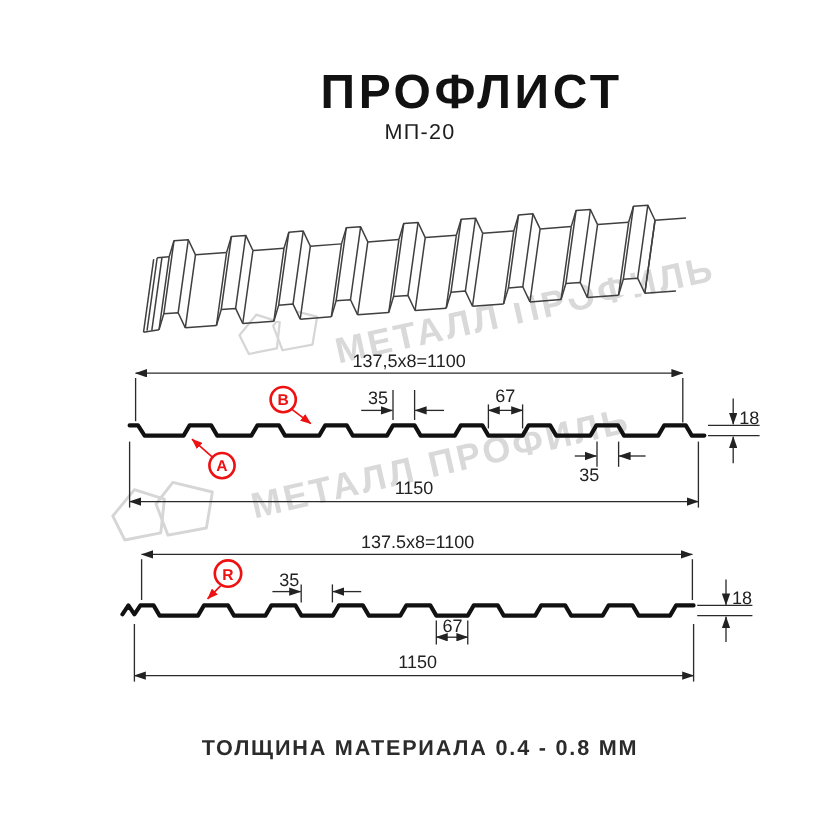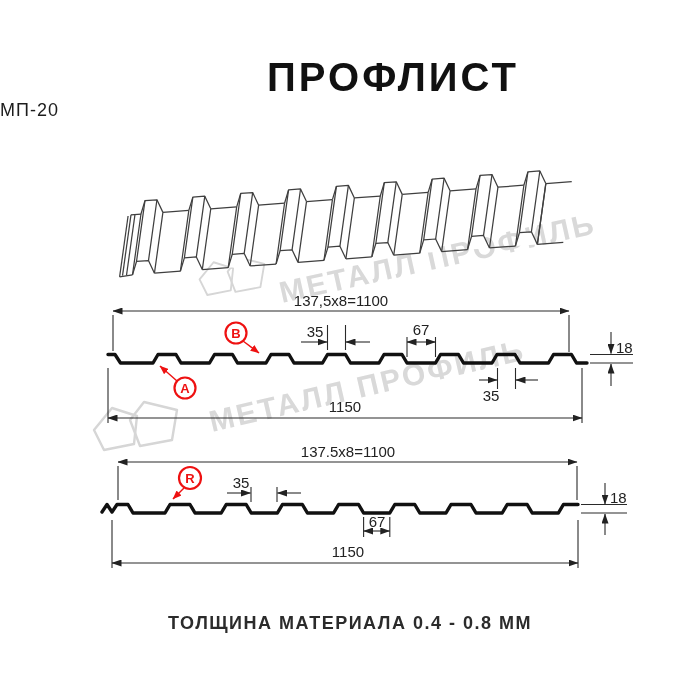--- a/index.html
+++ b/index.html
@@ -5,21 +5,21 @@
   html,body{margin:0;padding:0;background:#ffffff;}
   .canvas{
     position:relative;width:700px;height:700px;background:#ffffff;overflow:hidden;
     font-family:"Liberation Sans", sans-serif;
   }
   .page-title{
     position:absolute;top:55px;left:0;width:700px;text-align:center;
     font-size:40px;font-weight:700;letter-spacing:3px;color:#111111;margin-left:43px;
   }
   .page-subtitle{
-    position:absolute;top:100px;left:0;width:700px;
+    position:absolute;top:100px;left:0;width:700px;text-align:center;
     font-size:18px;font-weight:500;letter-spacing:1px;color:#1c1c1c;
   }
   .page-footer{
     position:absolute;top:613px;left:0;width:700px;text-align:center;
     font-size:18px;font-weight:700;letter-spacing:1.5px;color:#2b2b2b;
   }
   svg text{font-family:"Liberation Sans", sans-serif;}
   .dimtxt{font-size:15px;fill:#222222;}
   .redtxt{font-size:13px;font-weight:700;fill:#ee1111;}
   .thin{stroke:#2a2a2a;stroke-width:1.1;fill:none;}

